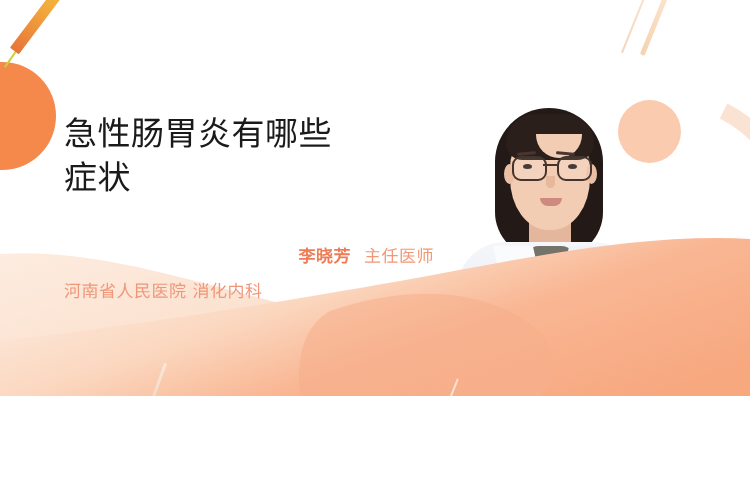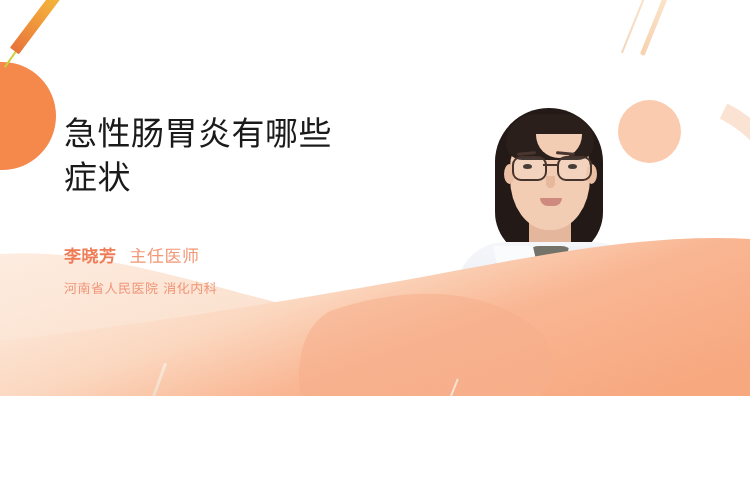--- a/index.html
+++ b/index.html
@@ -249,34 +249,35 @@
     font-weight:400;
     letter-spacing:.5px;
     color:#1A1A1A;
     white-space:pre-line;
   }
   .byline{
     margin-top:47px;
     font-size:17px;
     line-height:1.1;
     white-space:nowrap;
+    text-align:right;
   }
   .doctor-name{
     font-weight:bold;
     color:#EE7D57;
     letter-spacing:.5px;
   }
   .doctor-title{
     margin-left:13px;
     color:#F29877;
     letter-spacing:.5px;
   }
   .affiliation{
     margin-top:17px;
-    font-size:13px;
+    font-size:17px;
     line-height:1.1;
     color:#F0977A;
     letter-spacing:.5px;
     white-space:nowrap;
   }
 </style>
 </head>
 <body>
 
 <div class="card">

